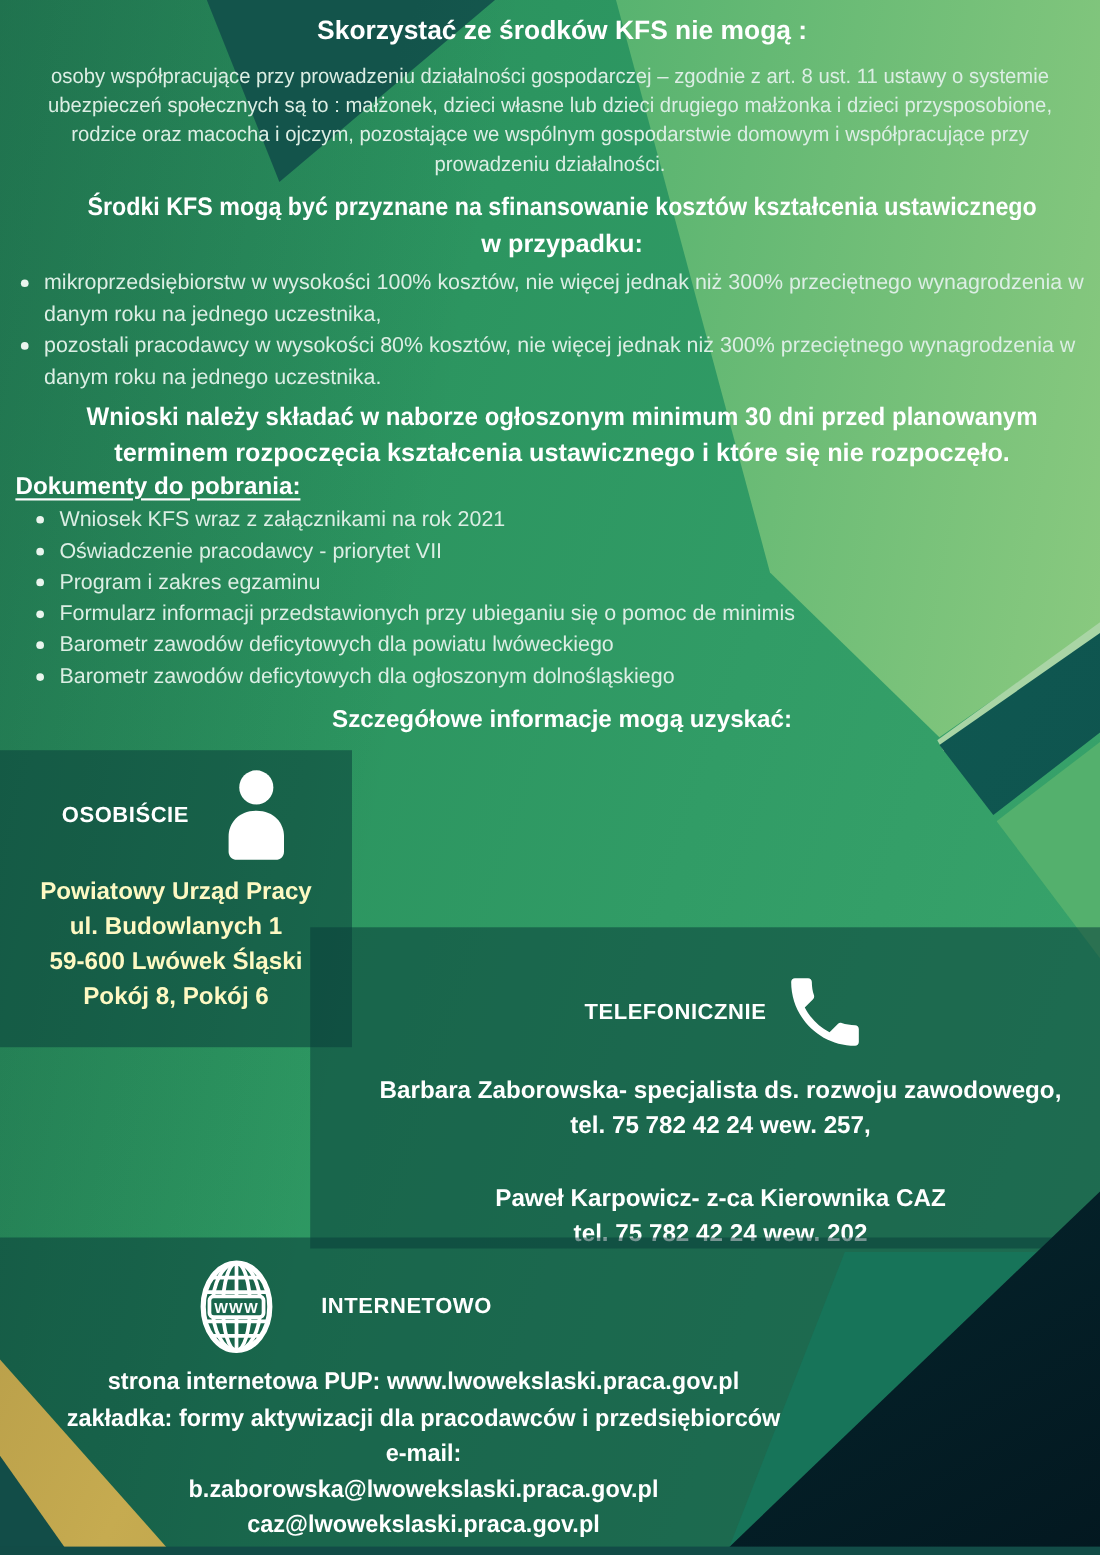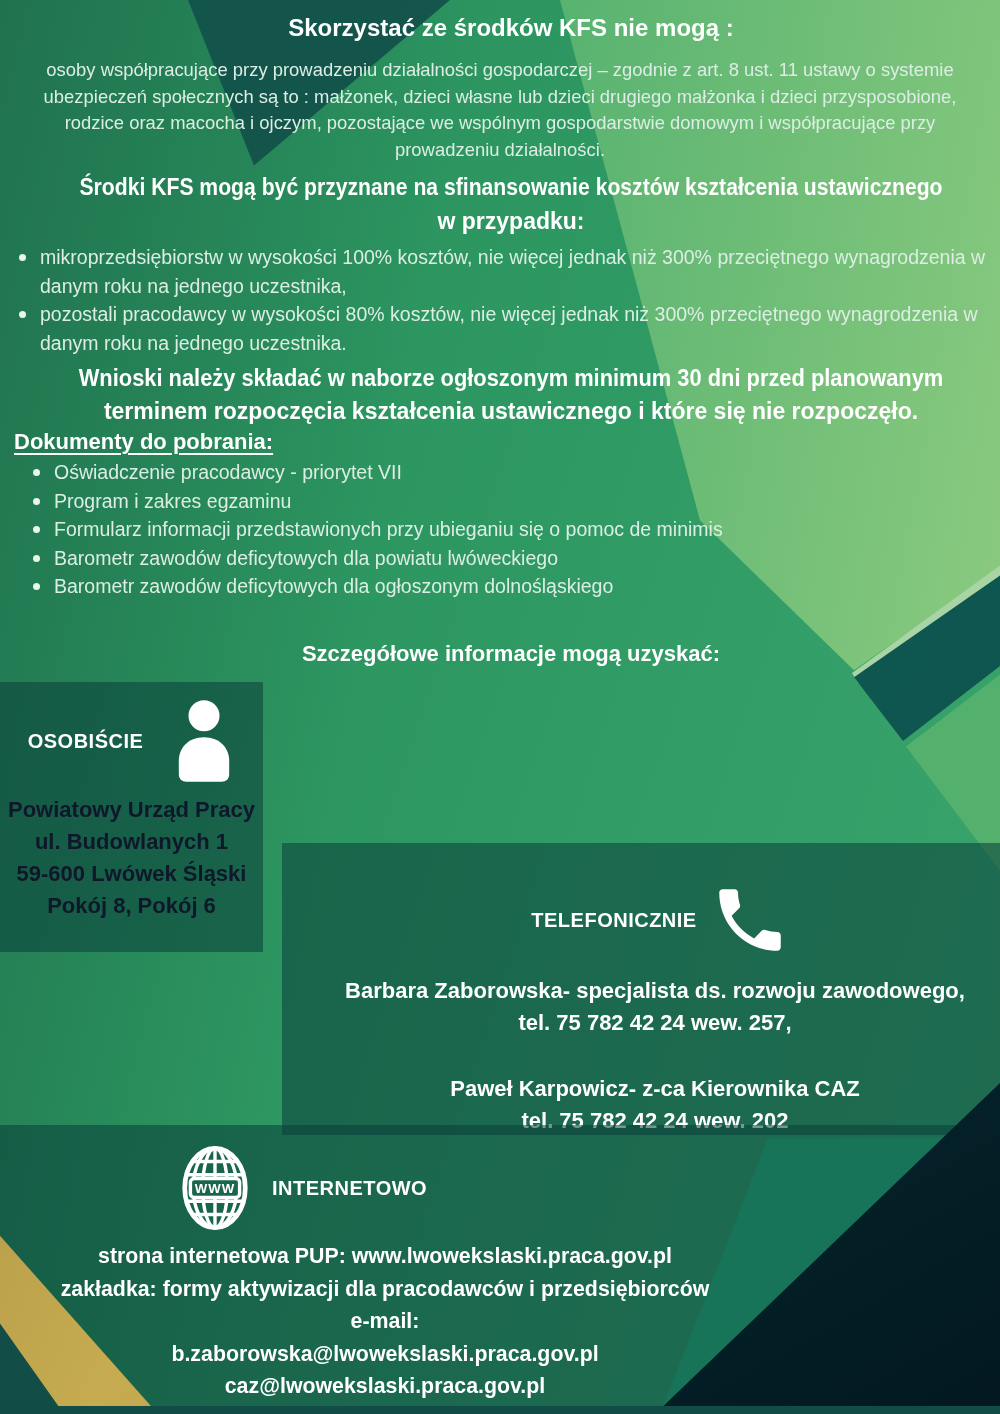--- a/index.html
+++ b/index.html
@@ -10,21 +10,21 @@
   .left-shade{background:linear-gradient(100deg,rgba(10,55,45,.28) 0%,rgba(10,55,45,0) 38%);}
   .light-tr{clip-path:polygon(56% 0,100% 0,100% 40.2%,85.4% 47.4%,70% 36.8%);
             background:linear-gradient(100deg,#3AA067 0%,#58B370 45%,#96CF83 100%);}
   .v-tri{clip-path:polygon(18.8% 0,45% 0,25.4% 11.7%);
          background:linear-gradient(110deg,#13544B 25%,#20705F 78%);}
   .ribbon-edge{clip-path:polygon(85.2% 47.6%,100% 40%,100% 41%,85.8% 48.3%);background:#A9D5A5;}
   .ribbon{clip-path:polygon(85.4% 47.9%,100% 40.7%,100% 47.1%,90.3% 52.4%);
           background:linear-gradient(120deg,#11605A 0%,#0E524C 100%);}
   .light-low{clip-path:polygon(90.6% 52.8%,100% 47.7%,100% 61.6%);background:#54B06D;}
   .panel{position:absolute;background:rgba(10,62,58,0.55);}
-  .panel-inperson{left:0;top:682px;width:263px;height:270px;}
+  .panel-inperson{left:0;top:682px;width:320px;height:270px;}
   .panel-phone{left:282px;top:843px;width:718px;height:292px;}
   .panel-bottom{left:0;top:1125px;width:1000px;height:289px;}
   .tri-teal{clip-path:polygon(76.8% 80.5%,95.5% 80.5%,66% 100%);background:#177459;}
   .tri-navy{clip-path:polygon(100% 76.6%,100% 100%,65.5% 100%);
             background:linear-gradient(150deg,#0C4549 0%,#07333A 45%,#031820 100%);}
   .gold-band{clip-path:polygon(0 87.4%,15.8% 100%,5.8% 100%,0 93.8%);
              background:linear-gradient(115deg,#97803A 0%,#C6AB50 45%,#A28C3C 100%);}
   .corner-teal{clip-path:polygon(0 93.6%,6.4% 100%,0 100%);background:#124D48;}
   .bottom-bar{position:absolute;left:0;top:1406px;width:1000px;height:8px;background:#124C47;}
 
@@ -47,25 +47,25 @@
   .h3{top:362px;font-size:23px;line-height:33px;}
   .docs-h{top:429px;left:3px;font-size:22px;text-decoration:underline;text-decoration-thickness:2px;text-underline-offset:4px;text-align:center;}
   .docs{top:458px;left:30px;width:950px;}
   .docs li{padding-left:34px;font-size:20.5px;line-height:28px;}
   .docs li::before{left:6px;top:10px;}
   .h4{top:641px;font-size:22px;}
 
   .sec-row{display:flex;align-items:center;justify-content:center;}
   .sec-label{font-size:20px;font-weight:bold;color:#fff;letter-spacing:.5px;}
   .inperson-row{padding-top:16px;gap:30px;}
-  .addr{margin-top:10px;text-align:center;font-weight:bold;font-size:22px;line-height:32px;color:#0f172a;}
+  .addr{margin-top:10px;text-align:center;font-weight:bold;font-size:22px;line-height:32px;color:#fef9c3;}
   .phone-row{padding-top:36px;gap:12px;padding-left:40px;}
   .contact{margin-top:14px;text-align:center;font-weight:bold;font-size:22px;line-height:32px;color:#fff;margin-left:28px;}
   .contact .blk2{margin-top:34px;}
-  .online-row{position:absolute;left:180px;top:1142px;display:flex;align-items:center;gap:22px;}
+  .online-row{position:absolute;left:180px;top:1142px;display:flex;align-items:center;gap:42px;}
   .online-lines{top:1240px;left:15px;width:740px;text-align:center;font-weight:bold;font-size:22px;line-height:32.5px;}
   svg{display:block;}
 </style>
 </head>
 <body>
 
 <div id="canvas">
 
   <div class="shape base-grad"></div>
   <div class="shape left-shade"></div>
@@ -98,20 +98,21 @@
 
   <div class="txt center bold h3">
     <div class="nowrap sqz95">Wnioski należy składać w naborze ogłoszonym minimum 30 dni przed planowanym</div>
     <div class="nowrap">terminem rozpoczęcia kształcenia ustawicznego i które się nie rozpoczęło.</div>
   </div>
 
   <div class="txt bold docs-h">Dokumenty do pobrania:</div>
 
   <div class="txt docs blist" style="top:458px;left:30px;">
     <ul class="bul docs">
+      <li>Wniosek KFS wraz z załącznikami na rok 2021</li>
       <li>Oświadczenie pracodawcy - priorytet VII</li>
       <li>Program i zakres egzaminu</li>
       <li>Formularz informacji przedstawionych przy ubieganiu się o pomoc de minimis</li>
       <li>Barometr zawodów deficytowych dla powiatu lwóweckiego</li>
       <li>Barometr zawodów deficytowych dla ogłoszonym dolnośląskiego</li>
     </ul>
   </div>
 
   <div class="txt center bold h4">Szczegółowe informacje mogą uzyskać:</div>
 

